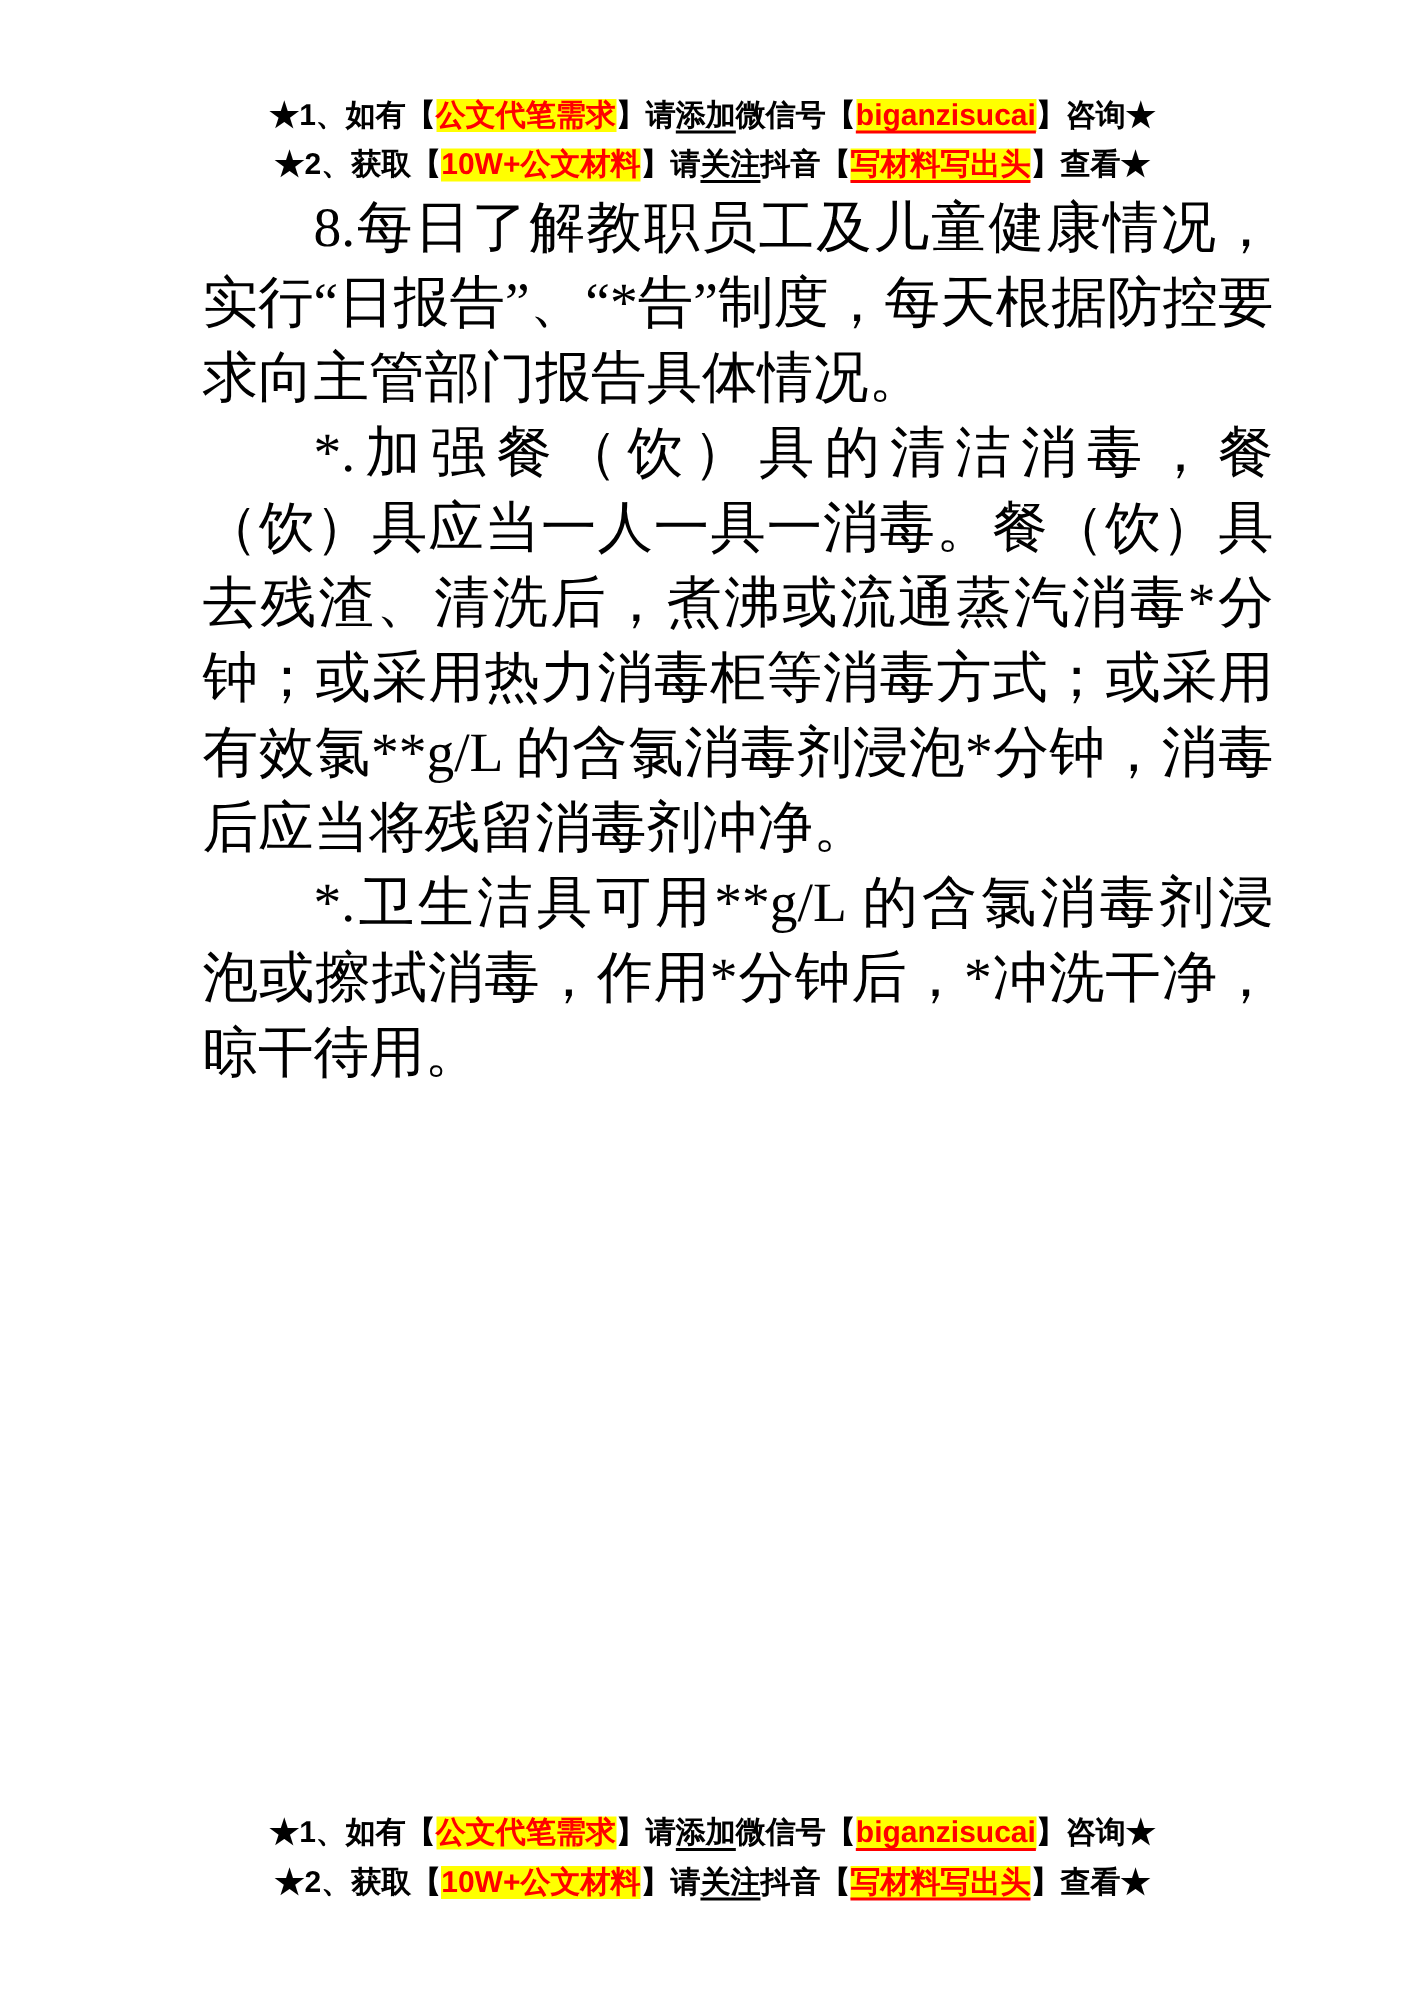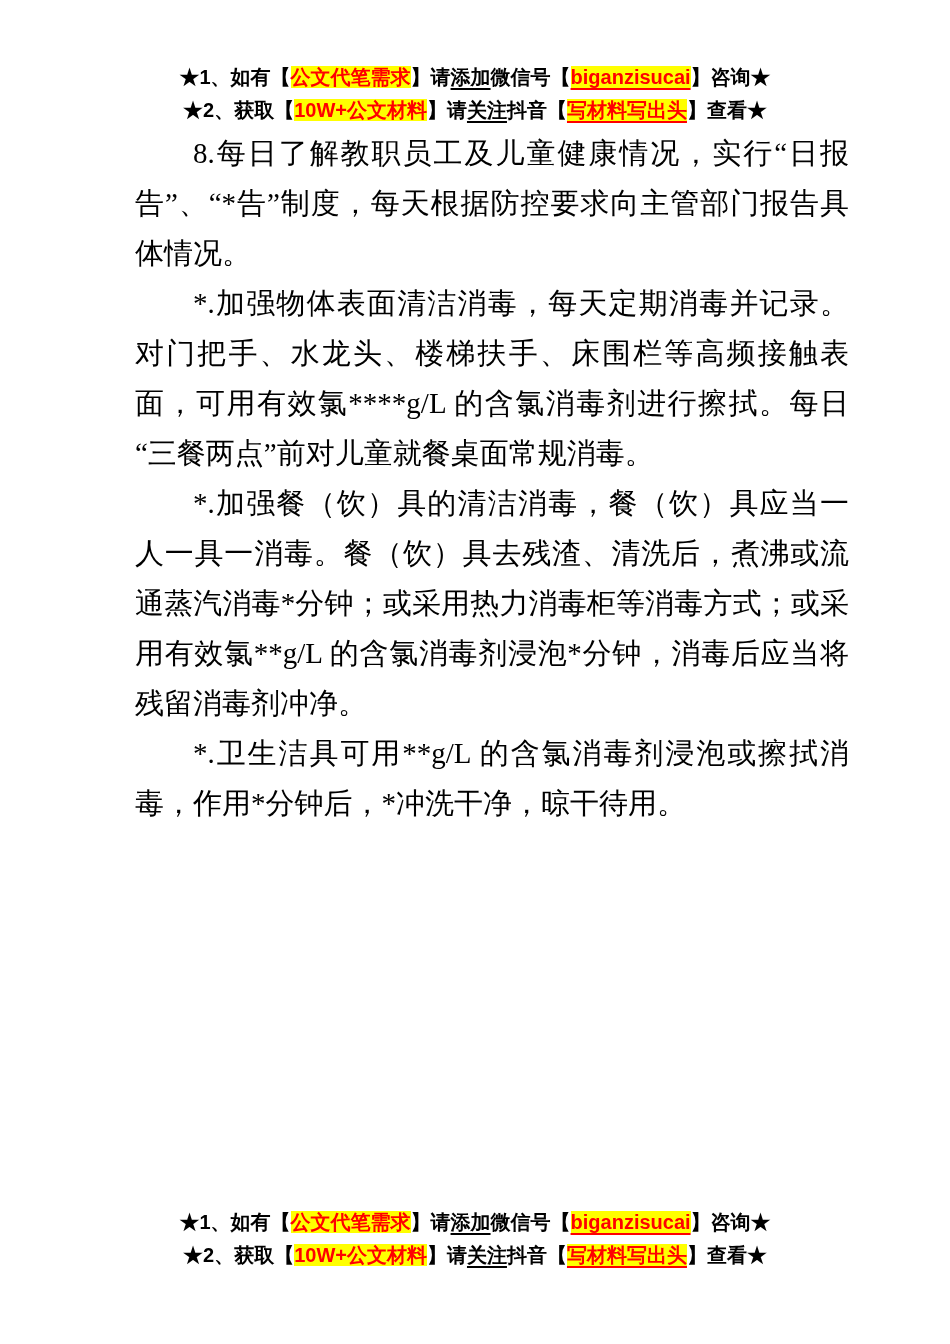--- a/index.html
+++ b/index.html
@@ -57,42 +57,41 @@
   }
   .heading {
     font-family: "Liberation Sans", sans-serif;
     font-weight: bold;
     font-size: 29px;
     line-height: 50px;
     text-indent: 60px;
     color: #000000;
   }
   .para {
-    font-size: 29px;
+    font-size: 37px;
     line-height: 50px;
     text-align: justify;
     text-justify: inter-character;
     text-indent: 2em;
     color: #000000;
     font-weight: normal;
   }
 </style>
 </head>
 <body>
 
 <div class="page">
 
   <div class="promo promo-header">
     <div class="promo-line"><span class="seg-plain">★1、如有【</span><span class="seg-hl-red">公文代笔需求</span><span class="seg-plain">】请</span><span class="seg-underline">添加</span><span class="seg-plain">微信号【</span><span class="seg-hl-red-underline">biganzisucai</span><span class="seg-plain">】咨询★</span></div>
     <div class="promo-line"><span class="seg-plain">★2、获取【</span><span class="seg-hl-red">10W+公文材料</span><span class="seg-plain">】请</span><span class="seg-underline">关注</span><span class="seg-plain">抖音【</span><span class="seg-hl-red-underline">写材料写出头</span><span class="seg-plain">】查看★</span></div>
   </div>
 
   <div class="doc-body">
     <p class="para">8.每日了解教职员工及儿童健康情况，实行“日报告”、“*告”制度，每天根据防控要求向主管部门报告具体情况。</p>
-    <p class="para">*.加强物体表面清洁消毒，每天定期消毒并记录。对门把手、水龙头、楼梯扶手、床围栏等高频接触表面，可用有效氯****g/L 的含氯消毒剂进行擦拭。每日“三餐两点”前对儿童就餐桌面常规消毒。</p>
     <p class="para">*.加强餐（饮）具的清洁消毒，餐（饮）具应当一人一具一消毒。餐（饮）具去残渣、清洗后，煮沸或流通蒸汽消毒*分钟；或采用热力消毒柜等消毒方式；或采用有效氯**g/L 的含氯消毒剂浸泡*分钟，消毒后应当将残留消毒剂冲净。</p>
     <p class="para">*.卫生洁具可用**g/L 的含氯消毒剂浸泡或擦拭消毒，作用*分钟后，*冲洗干净，晾干待用。</p>
 
   </div>
 
   <div class="promo promo-footer">
     <div class="promo-line"><span class="seg-plain">★1、如有【</span><span class="seg-hl-red">公文代笔需求</span><span class="seg-plain">】请</span><span class="seg-underline">添加</span><span class="seg-plain">微信号【</span><span class="seg-hl-red-underline">biganzisucai</span><span class="seg-plain">】咨询★</span></div>
     <div class="promo-line"><span class="seg-plain">★2、获取【</span><span class="seg-hl-red">10W+公文材料</span><span class="seg-plain">】请</span><span class="seg-underline">关注</span><span class="seg-plain">抖音【</span><span class="seg-hl-red-underline">写材料写出头</span><span class="seg-plain">】查看★</span></div>
   </div>
 

